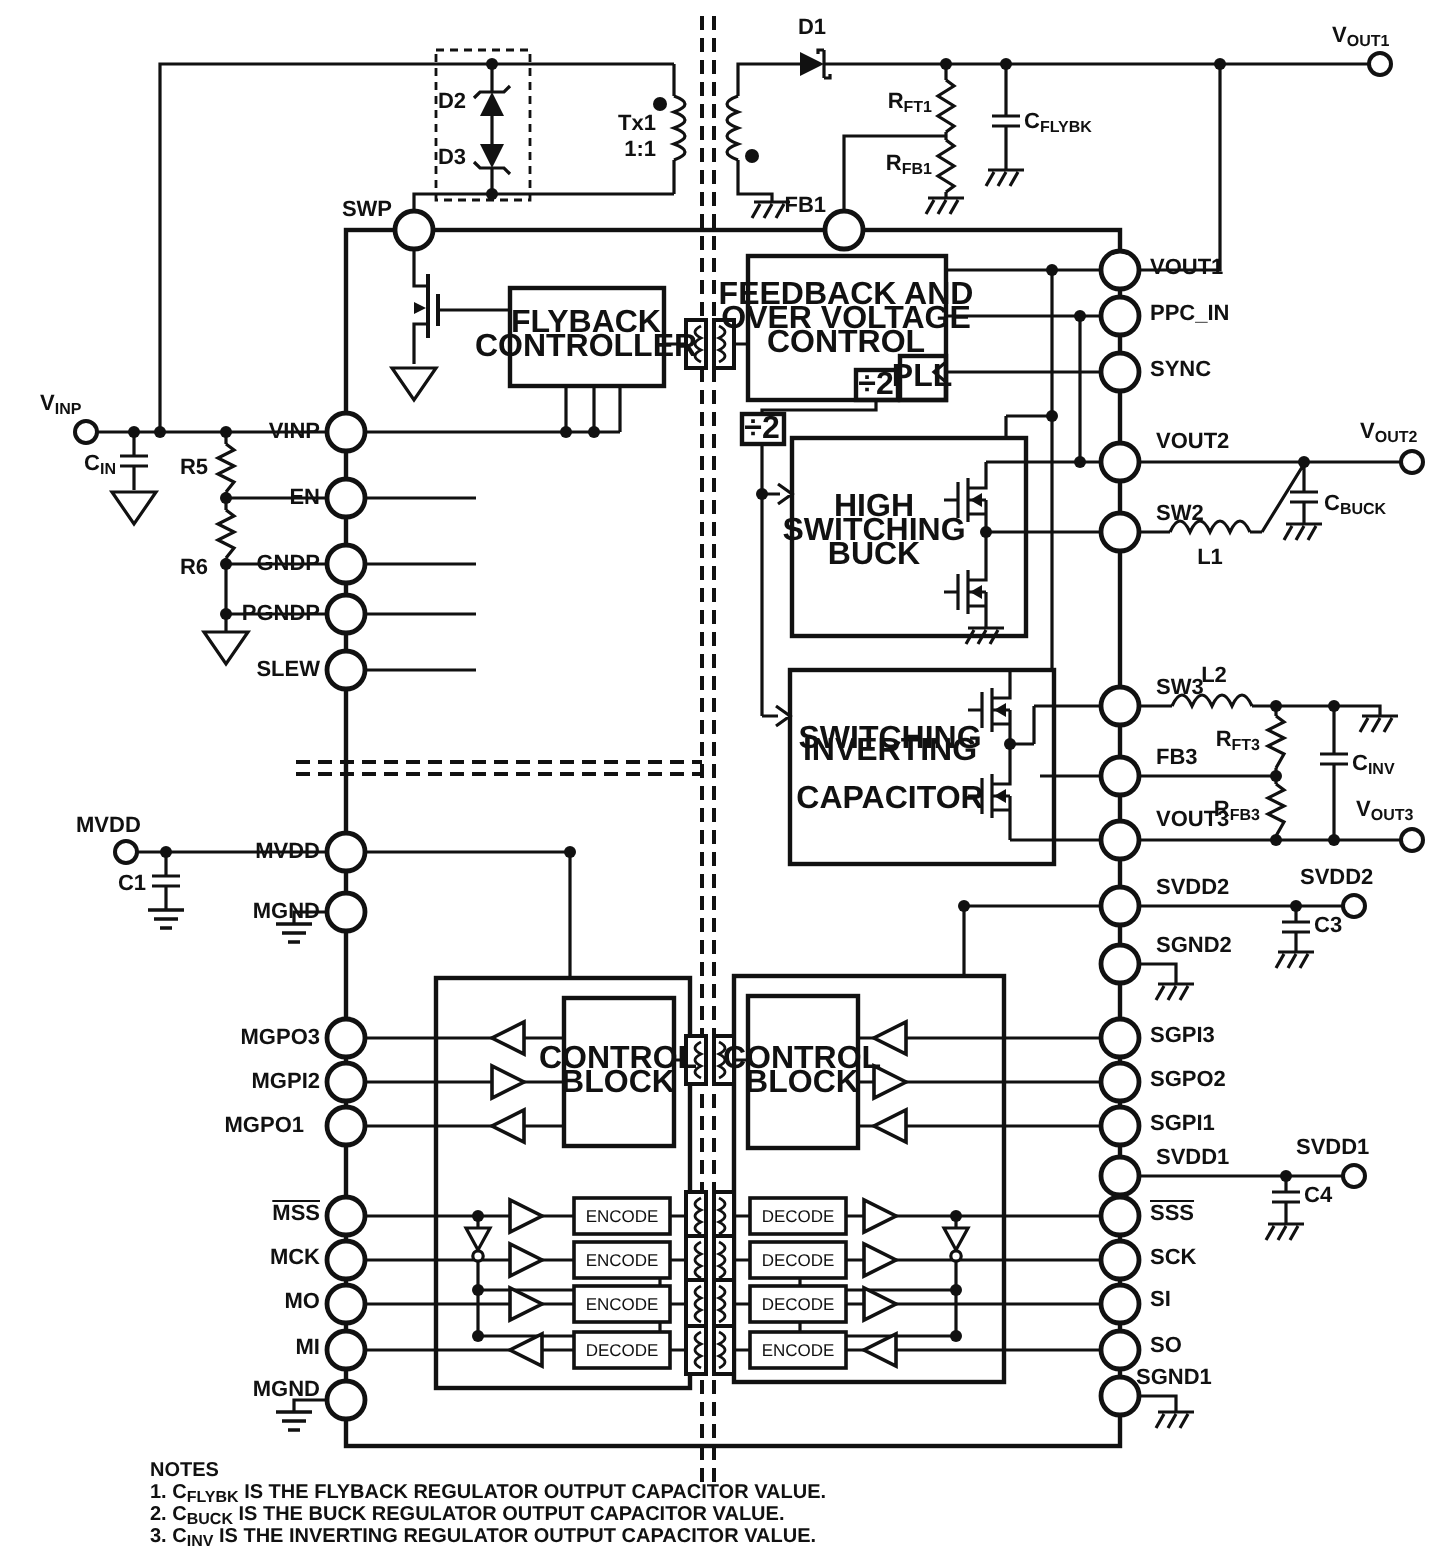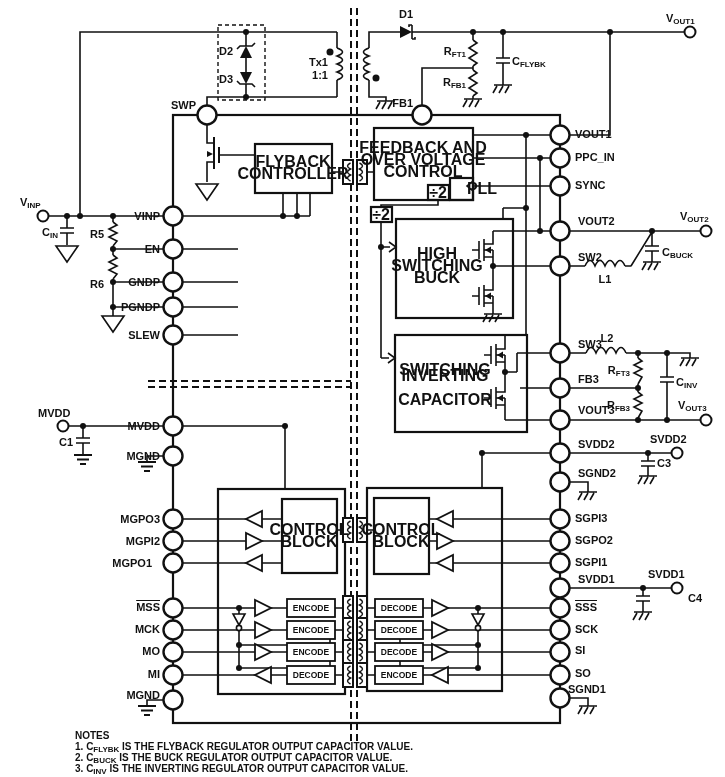--- a/index.html
+++ b/index.html
@@ -3,21 +3,21 @@
 <meta charset="utf-8">
 <style>
   html,body{margin:0;padding:0}
   body{width:725px;height:777px;position:relative;background:#fff;
        font-family:"Liberation Sans",sans-serif;color:#111;overflow:hidden}
   svg{position:absolute;left:0;top:0}
   .lb{position:absolute;font-weight:bold;font-size:11px;white-space:nowrap;line-height:12px}
   .r{transform:translateX(-100%)}
   .c{transform:translateX(-50%)}
   .bl{position:absolute;font-weight:bold;font-size:16px;white-space:nowrap;line-height:11px;transform:translateX(-50%)}
-  .bx{position:absolute;font-weight:bold;font-size:8.5px;white-space:nowrap;transform:translateX(-50%)}
+  .bx{position:absolute;font-weight:normal;font-size:8.5px;white-space:nowrap;transform:translateX(-50%)}
   .sub{font-size:8px;position:relative;top:2px}
   .ovl{text-decoration:overline}
   .nt{position:absolute;left:75px;font-weight:bold;font-size:10px;white-space:nowrap}
 </style>
 </head>
 <body>
 
 <svg width="725" height="777" viewBox="0 0 725 777">
   <defs>
     <g id="gndh" stroke="#111" stroke-width="1.6" fill="none">
@@ -368,29 +368,29 @@
 <div class="lb c" style="left:605px;top:273px">L1</div>
 <div class="lb" style="left:662px;top:246px"><span>C</span><span class="sub">BUCK</span></div>
 <div class="lb c" style="left:607px;top:332px">L2</div>
 <div class="lb r" style="left:630px;top:364px"><span>R</span><span class="sub">FT3</span></div>
 <div class="lb r" style="left:630px;top:399px"><span>R</span><span class="sub">FB3</span></div>
 <div class="lb" style="left:676px;top:376px"><span>C</span><span class="sub">INV</span></div>
 <div class="lb" style="left:678px;top:399px"><span>V</span><span class="sub">OUT3</span></div>
 <div class="lb" style="left:650px;top:433px">SVDD2</div>
 <div class="lb" style="left:657px;top:457px">C3</div>
 <div class="lb" style="left:648px;top:568px">SVDD1</div>
-<div class="lb" style="left:688px;top:592px">C4</div>
+<div class="lb" style="left:652px;top:592px">C4</div>
 
 <div class="bl" style="left:293px;top:156px">FLYBACK</div>
 <div class="bl" style="left:293px;top:168px">CONTROLLER</div>
 <div class="bl" style="left:423px;top:142px">FEEDBACK AND</div>
 <div class="bl" style="left:423px;top:154px">OVER VOLTAGE</div>
 <div class="bl" style="left:423px;top:166px">CONTROL</div>
 <div class="bl" style="left:438px;top:187px">÷2</div>
-<div class="bl" style="left:482px;top:183px">PLL</div>
+<div class="bl" style="left:461px;top:183px">PLL</div>
 <div class="bl" style="left:381px;top:209px">÷2</div>
 <div class="bl" style="left:437px;top:248px">HIGH</div>
 <div class="bl" style="left:437px;top:260px">SWITCHING</div>
 <div class="bl" style="left:437px;top:272px">BUCK</div>
 <div class="bl" style="left:445px;top:370px">INVERTING</div>
 <div class="bl" style="left:445px;top:364px">SWITCHING</div>
 <div class="bl" style="left:445px;top:394px">CAPACITOR</div>
 <div class="bl" style="left:309px;top:524px">CONTROL</div>
 <div class="bl" style="left:309px;top:536px">BLOCK</div>
 <div class="bl" style="left:401px;top:524px">CONTROL</div>

